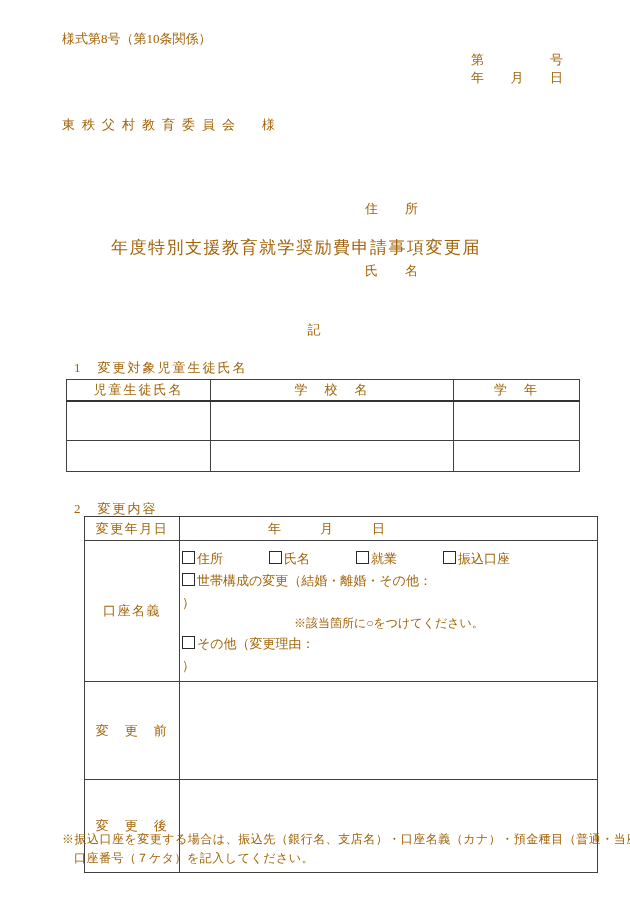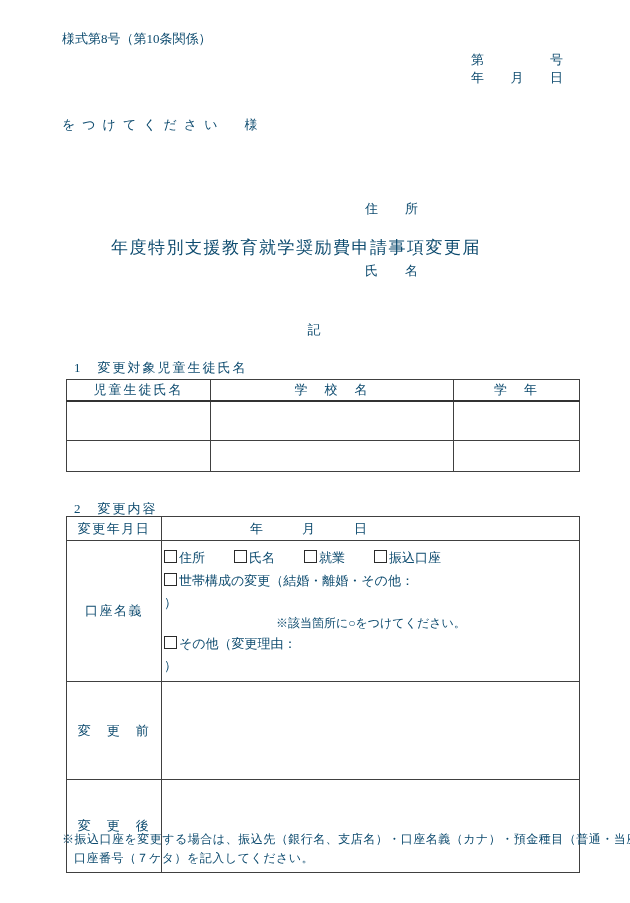--- a/index.html
+++ b/index.html
@@ -1,21 +1,21 @@
 <!DOCTYPE html>
 <html><head>
 <meta charset="utf-8">
 <style>
   html,body{margin:0;padding:0;background:#ffffff;}
   .page{
     position:relative;
     width:630px;height:903px;
     background:#fff;
     font-family:"Liberation Serif","DejaVu Serif",serif;
-    color:#0c4a6e;
+    color:#a16207;
     font-size:13px;
     overflow:hidden;
   }
   .abs{position:absolute;white-space:nowrap;}
 
   
   .form-number{left:62px;top:30px;}
   .doc-number{left:471px;top:51px;width:92px;}
   .doc-number .ln{display:flex;justify-content:space-between;line-height:18px;}
   .addressee{left:62px;top:116px;letter-spacing:7px;}
@@ -29,27 +29,27 @@
   .sec-heading{letter-spacing:2px;text-align:right;}
   .sec1-heading{left:74px;top:359px;}
   .sec2-heading{left:74px;top:500px;}
 
   
   table{border-collapse:collapse;table-layout:fixed;}
   td,th{border:1px solid #404040;font-weight:normal;font-size:13px;padding:0;}
   .t1{left:66px;top:379px;width:513px;}
   .t1 th{text-align:center;vertical-align:middle;letter-spacing:2px;}
   .t1 .hrow th{border-bottom:2px solid #333;}
-  .t2{left:66px;top:516px;width:513px;}
+  .t2{left:84px;top:516px;width:513px;}
   .t2 th{text-align:center;vertical-align:middle;letter-spacing:1.5px;}
 
   .date-cell{vertical-align:middle;padding-left:88px;}
 
   .items-cell{vertical-align:top;padding:7px 20px 4px 2px;}
-  .cb-row{display:flex;gap:29px;line-height:22px;font-family:Liberation Mono, monospace;}
+  .cb-row{display:flex;gap:46px;line-height:22px;}
   .opt-line{display:flex;justify-content:space-between;line-height:22px;flex-direction:column;}
   .cbox{
     display:inline-block;width:11px;height:11px;
     border:1px solid #2a2a2a;margin-right:2px;vertical-align:-1px;
     flex:none;
   }
   .note-line{font-size:12px;padding-left:112px;line-height:19px;}
 
   
   .footnote{left:62px;top:830px;font-size:12px;line-height:19px;letter-spacing:0.5px;}
@@ -67,21 +67,21 @@
       <span>第</span>
       <span>号</span>
     </div>
     <div class="ln">
       <span>年</span>
       <span>月</span>
       <span>日</span>
     </div>
   </div>
 
-  <div class="abs addressee">をつけてください　様</div>
+  <div class="abs addressee">東秩父村教育委員会　様</div>
 
   <div class="abs applicant">
     <div>住　所</div>
     <div>氏　名</div>
   </div>
 
   <div class="abs doc-title">　　年度特別支援教育就学奨励費申請事項変更届</div>
 
 
   <div class="abs ki">記</div>

